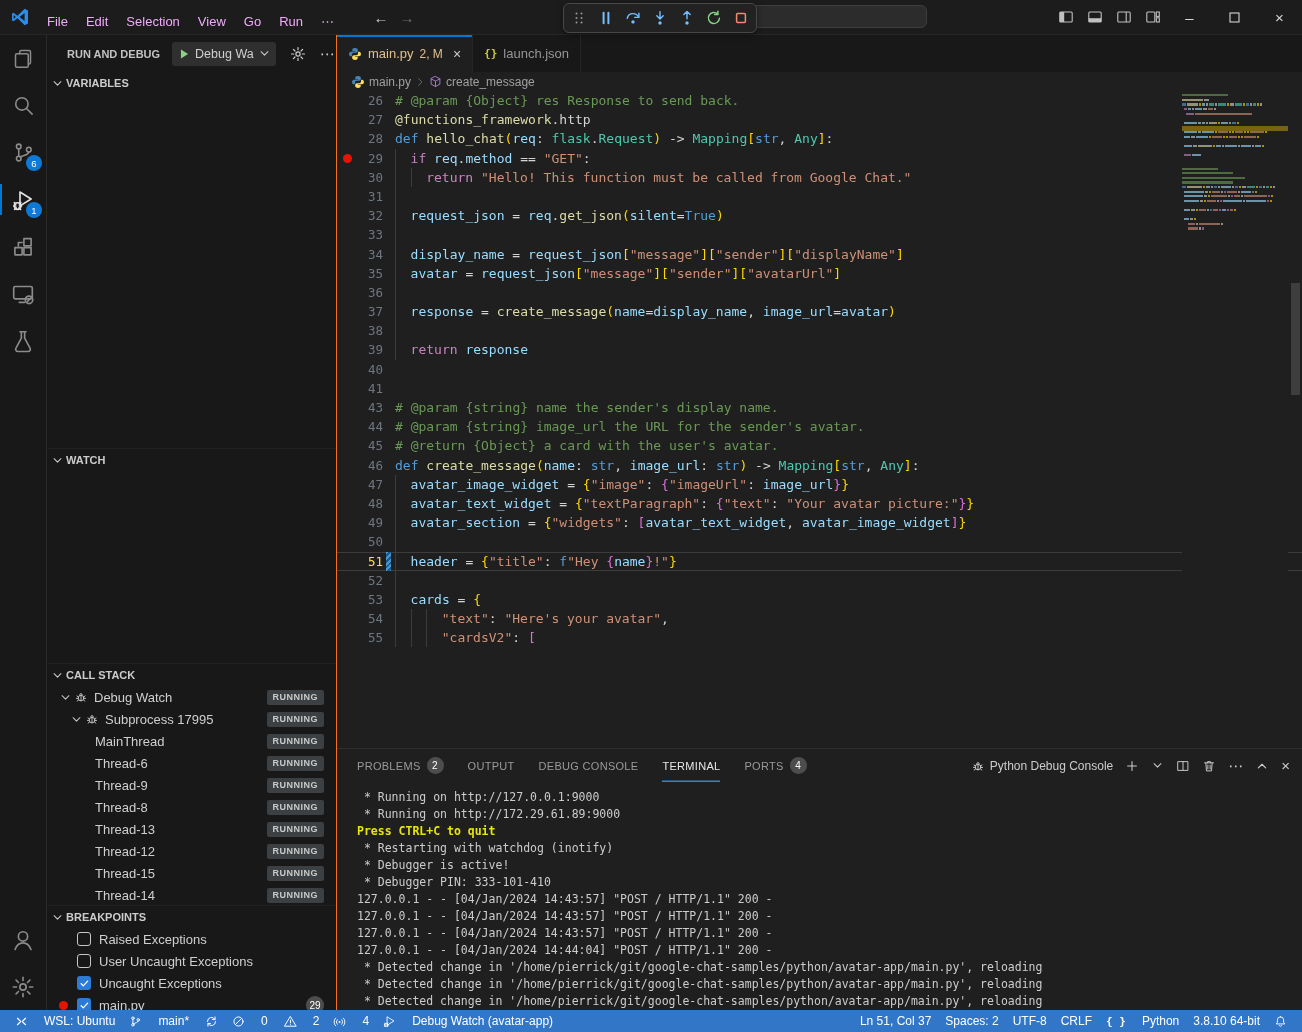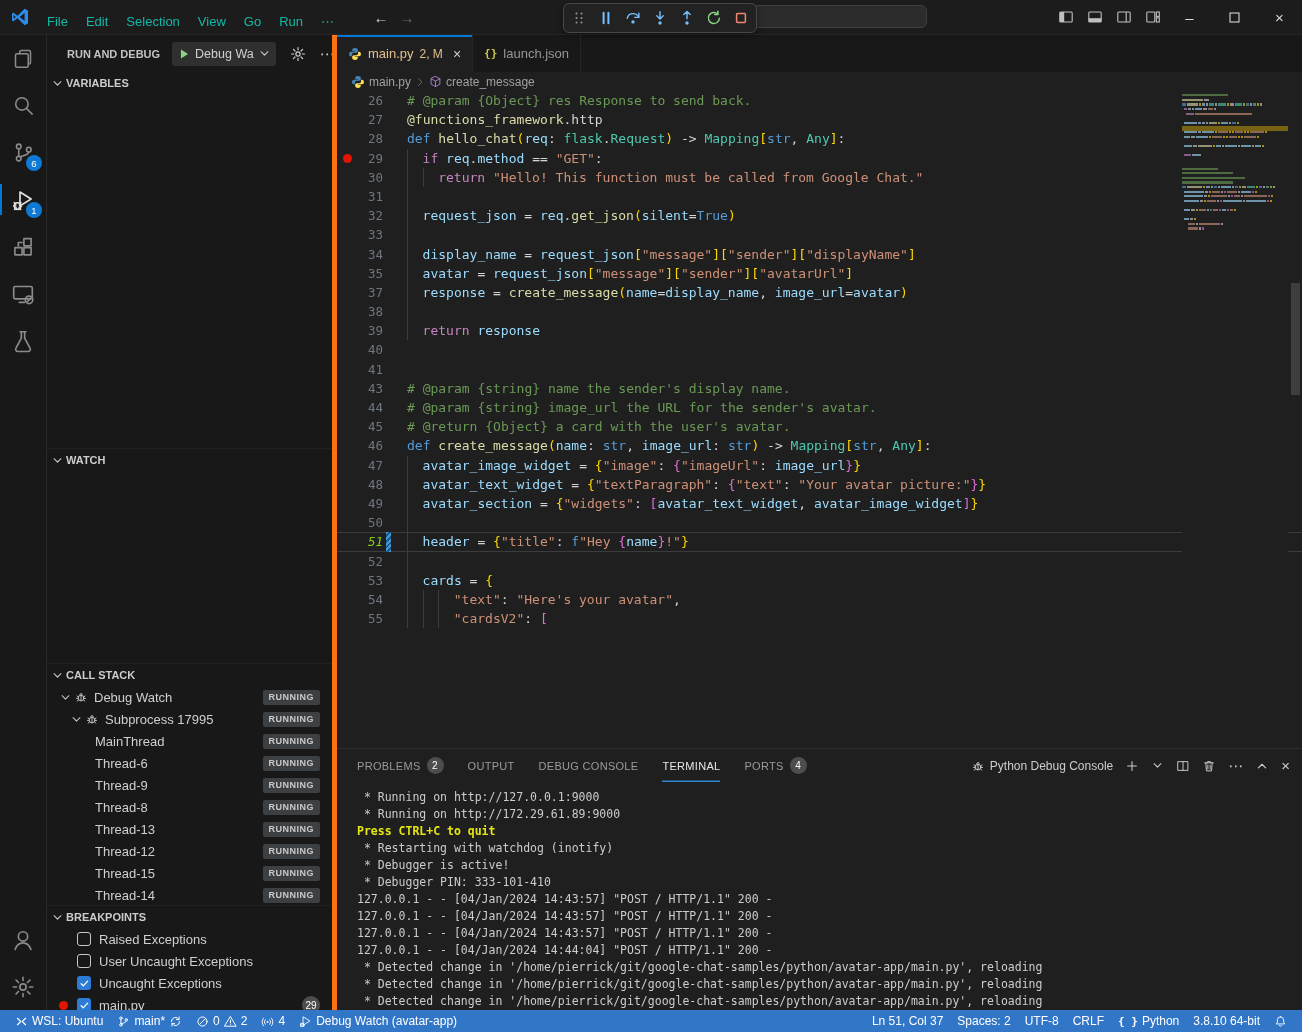--- a/index.html
+++ b/index.html
@@ -4,21 +4,21 @@
 <style>
   html,body{margin:0;padding:0;background:#000;}
   .window{width:1302px;height:1032px;background:#1f1f1f;color:#ccc;
     font-family:"Liberation Sans",sans-serif;position:relative;overflow:hidden;
     display:flex;flex-direction:column;font-size:13px;user-select:none;}
   
   .titlebar{height:35px;flex:none;background:#1c1c1c;display:flex;align-items:center;
     padding-left:10px;position:relative;border-bottom:1px solid #262626;box-sizing:border-box;}
   .logo{display:flex;margin-right:8px;}
   .menu{display:flex;align-items:center;}
-  .menu-item{padding:0 9px;color:#14b8a6;font-size:13px;cursor:default;margin-top:9px;}
+  .menu-item{padding:0 9px;color:#f0abfc;font-size:13px;cursor:default;margin-top:9px;}
   .navbtn{margin-left:26px;color:#cfcfcf;font-size:15px;width:24px;text-align:center;}
   .navbtn.dim{color:#6d6d6d;margin-left:2px;}
   .cmdcenter{position:absolute;left:575px;top:5px;width:352px;height:23px;background:#2c2c2c;
     border:1px solid #3e3e3e;border-radius:6px;display:flex;align-items:center;
     color:#b6b6b6;font-size:12px;box-sizing:border-box;padding-left:166px;overflow:hidden;}
   .dbgbar{position:absolute;left:563px;top:3px;height:28px;background:#222222;
     border:1px solid #474747;border-radius:6px;display:flex;align-items:center;
     padding:0 7px;gap:11px;box-shadow:0 2px 6px rgba(0,0,0,.4);}
   .dbgbtn{display:flex;align-items:center;}
   .tb-right{margin-left:auto;display:flex;align-items:center;height:35px;}
@@ -31,21 +31,21 @@
     display:flex;flex-direction:column;align-items:center;box-sizing:border-box;}
   .ab-item{width:46px;height:47px;display:flex;align-items:center;justify-content:center;
     color:#8b8b8b;position:relative;}
   .ab-item.active{color:#e3e3e3;}
   .ab-item.active::before{content:"";position:absolute;left:0;top:8px;bottom:8px;width:2px;background:#0078d4;}
   .ab-badge{position:absolute;right:4px;bottom:5px;min-width:16px;height:16px;border-radius:9px;
     background:#0e7ad6;color:#fff;font-size:9.5px;display:flex;align-items:center;justify-content:center;
     padding:0 2px;box-sizing:border-box;}
   .ab-spacer{margin-top:auto;}
   
-  .sidebar{width:290px;flex:none;background:#181818;border-right:5px solid #f97316;
+  .sidebar{width:290px;flex:none;background:#181818;border-right:1px solid #f97316;
     display:flex;flex-direction:column;box-sizing:border-box;overflow:hidden;}
   .sb-head{height:37px;flex:none;display:flex;align-items:center;padding:0 10px 0 20px;}
   .sb-title{font-size:11px;font-weight:bold;color:#c2c2c2;white-space:nowrap;}
   .cfg{display:flex;align-items:center;margin-left:12px;background:#2f2f2f;border-radius:3px;
     height:24px;padding:0 5px;gap:4px;max-width:112px;}
   .cfg-label{font-size:12.5px;color:#d0d0d0;white-space:nowrap;overflow:hidden;}
   .sb-head .gear{margin-left:14px;color:#cccccc;display:flex;}
   .sb-head .kebab{margin-left:14px;color:#cccccc;font-size:15px;}
   .sect-head{height:22px;flex:none;display:flex;align-items:center;gap:2px;padding-left:4px;
     font-size:11px;font-weight:bold;color:#cccccc;border-top:1px solid #222;}
@@ -81,24 +81,24 @@
   .crumb-sep{color:#6e6e6e;display:flex;}
   .methodic{color:#b180d7;display:flex;}
   
   .codearea{flex:1;position:relative;background:#1f1f1f;overflow:hidden;
     font-family:"DejaVu Sans Mono",monospace;font-size:13px;}
   .cl{display:flex;height:19.2px;line-height:19.2px;}
   .cl.cur{box-shadow:inset 0 1px 0 #3c3c3c, inset 0 -1px 0 #3c3c3c;}
   .bpz{width:20px;flex:none;display:flex;align-items:center;justify-content:center;}
   .bpdot{width:9px;height:9px;border-radius:50%;background:#e51400;}
   .ln{width:26px;flex:none;text-align:right;color:#6e7681;font-size:12.5px;}
-  .cl.cur .ln{color:#84cc16;font-style:italic;}
+  .cl.cur .ln{color:#fde047;}
   .modz{width:5px;flex:none;margin-left:3px;}
   .modz.on{background:repeating-linear-gradient(135deg,#4596d1 0 2px,#1c5a8c 2px 4px);}
-  .ct{position:relative;flex:1;margin-left:16px;}
+  .ct{position:relative;flex:1;margin-left:4px;}
   .guide{position:absolute;top:0;bottom:0;width:1px;background:#3b3b3b;}
   .tx{white-space:pre;position:relative;}
   #minimap{position:absolute;top:2px;right:14px;width:106px;bottom:0;background:#1f1f1f;}
   .mrow{height:4.6px;white-space:nowrap;}
   .mseg{display:inline-block;height:2.2px;vertical-align:top;margin-top:1.2px;margin-right:1px;opacity:.62;}
   .mm-hl{position:absolute;left:0;right:0;top:33px;height:5px;background:rgba(255,203,0,.4);}
   .scrollthumb{position:absolute;right:2px;top:192px;width:9px;height:112px;background:rgba(121,121,121,.35);}
   
   .panel{height:262px;flex:none;border-top:1px solid #2e2e2e;background:#1f1f1f;
     display:flex;flex-direction:column;box-sizing:border-box;}
@@ -113,21 +113,21 @@
   .plabel{font-size:12px;color:#cccccc;display:flex;align-items:center;gap:5px;}
   .kebab-ch{font-size:15px;line-height:1;}
   .term{flex:1;padding-top:7px;padding-left:20px;font-family:"DejaVu Sans Mono",monospace;
     font-size:11.5px;overflow:hidden;}
   .tl{height:17px;line-height:17px;white-space:pre;color:#cccccc;}
   .tl.y{color:#e5e510;font-weight:bold;}
   .tcursor{display:inline-block;width:7px;height:13px;border:1px solid #c9c9c9;vertical-align:middle;}
   
   .statusbar{height:22px;flex:none;background:#3276c8;display:flex;align-items:center;
     color:#fff;font-size:12px;padding:0 8px;}
-  .sb-item{display:flex;align-items:center;gap:4px;padding:0 7px;height:22px;white-space:nowrap;}
+  .sb-item{display:flex;align-items:center;gap:16px;padding:0 7px;height:22px;white-space:nowrap;}
   .sb-right{margin-left:auto;display:flex;align-items:center;}
   .braces-ch{font-family:"DejaVu Sans Mono",monospace;font-size:11px;font-weight:bold;}
   .icon{display:inline-flex;align-items:center;justify-content:center;}
 </style>
 </head>
 <body>
 
 <div class="window">
 
   <div class="titlebar">
@@ -589,20 +589,26 @@
               <span class="bpz"></span>
               <span class="ln">34</span>
               <span class="modz"></span>
               <span class="ct"><span class="guide" style="left: 0px;"></span><span class="tx" style="padding-left: 15.6px;"><span style="color: rgb(156, 220, 254);">display_name</span><span style="color: rgb(212, 212, 212);"> = </span><span style="color: rgb(156, 220, 254);">request_json</span><span style="color: rgb(255, 215, 0);">[</span><span style="color: rgb(206, 145, 120);">"message"</span><span style="color: rgb(255, 215, 0);">]</span><span style="color: rgb(255, 215, 0);">[</span><span style="color: rgb(206, 145, 120);">"sender"</span><span style="color: rgb(255, 215, 0);">]</span><span style="color: rgb(255, 215, 0);">[</span><span style="color: rgb(206, 145, 120);">"displayName"</span><span style="color: rgb(255, 215, 0);">]</span></span></span>
             </div>
             <div class="cl">
               <span class="bpz"></span>
               <span class="ln">35</span>
               <span class="modz"></span>
               <span class="ct"><span class="guide" style="left: 0px;"></span><span class="tx" style="padding-left: 15.6px;"><span style="color: rgb(156, 220, 254);">avatar</span><span style="color: rgb(212, 212, 212);"> = </span><span style="color: rgb(156, 220, 254);">request_json</span><span style="color: rgb(255, 215, 0);">[</span><span style="color: rgb(206, 145, 120);">"message"</span><span style="color: rgb(255, 215, 0);">]</span><span style="color: rgb(255, 215, 0);">[</span><span style="color: rgb(206, 145, 120);">"sender"</span><span style="color: rgb(255, 215, 0);">]</span><span style="color: rgb(255, 215, 0);">[</span><span style="color: rgb(206, 145, 120);">"avatarUrl"</span><span style="color: rgb(255, 215, 0);">]</span></span></span>
+            </div>
+            <div class="cl">
+              <span class="bpz"></span>
+              <span class="ln">36</span>
+              <span class="modz"></span>
+              <span class="ct"><span class="guide" style="left: 0px;"></span><span class="tx" style="padding-left: 0px;"></span></span>
             </div>
             <div class="cl">
               <span class="bpz"></span>
               <span class="ln">37</span>
               <span class="modz"></span>
               <span class="ct"><span class="guide" style="left: 0px;"></span><span class="tx" style="padding-left: 15.6px;"><span style="color: rgb(156, 220, 254);">response</span><span style="color: rgb(212, 212, 212);"> = </span><span style="color: rgb(220, 220, 170);">create_message</span><span style="color: rgb(255, 215, 0);">(</span><span style="color: rgb(156, 220, 254);">name</span><span style="color: rgb(212, 212, 212);">=</span><span style="color: rgb(156, 220, 254);">display_name</span><span style="color: rgb(212, 212, 212);">, </span><span style="color: rgb(156, 220, 254);">image_url</span><span style="color: rgb(212, 212, 212);">=</span><span style="color: rgb(156, 220, 254);">avatar</span><span style="color: rgb(255, 215, 0);">)</span></span></span>
             </div>
             <div class="cl">
               <span class="bpz"></span>
               <span class="ln">38</span>

